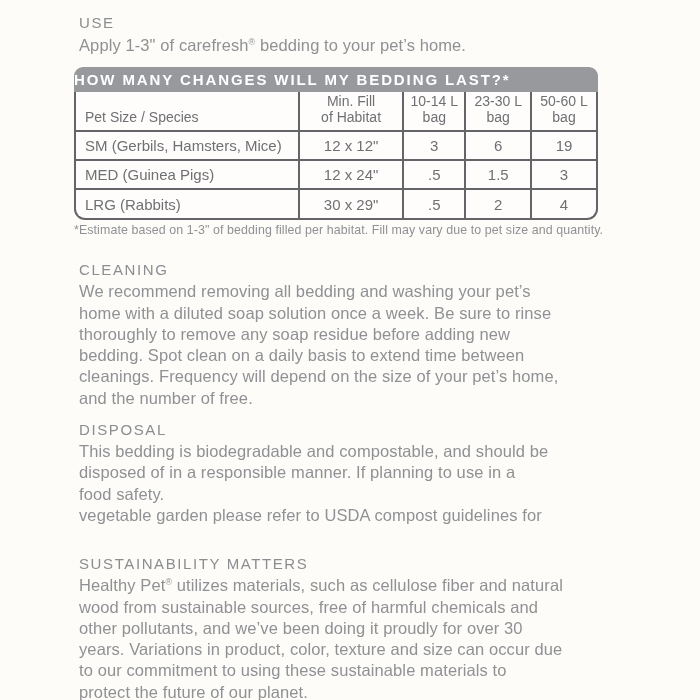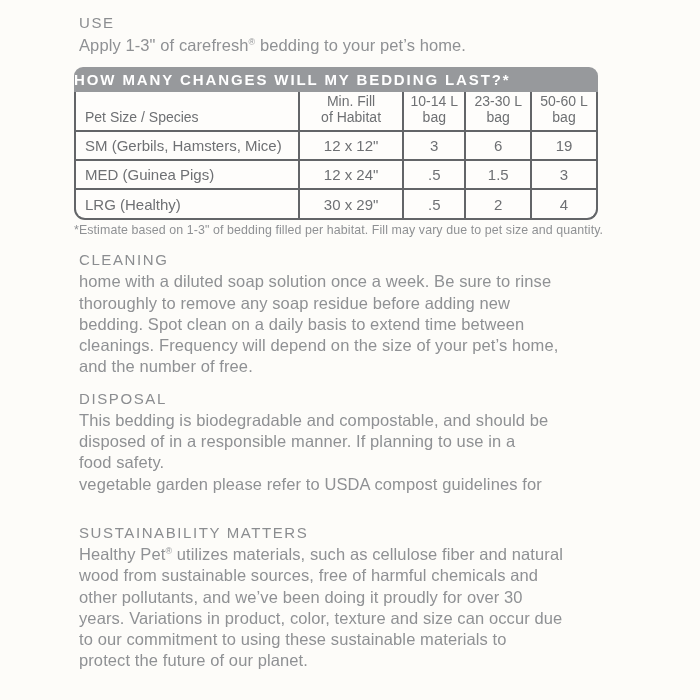--- a/index.html
+++ b/index.html
@@ -101,21 +101,21 @@
     margin-top: 3px;
     margin-left: -5px;
     width: 524px;
     text-align: center;
     font-size: 12.4px;
     letter-spacing: 0.1px;
     color: #8f9194;
     white-space: nowrap;
   }
 
-  .cleaning-heading { margin-top: 13px; }
+  .cleaning-heading { margin-top: 23px; }
   .disposal-heading { margin-top: 11px; }
   .sustainability-heading { margin-top: 28px; }
   .para { margin-top: 2px; }
 </style>
 </head>
 <body>
 
 <div class="content">
 
   <div>
@@ -156,35 +156,36 @@
             <td>19</td>
           </tr>
           <tr>
             <td class="col-first">MED (Guinea Pigs)</td>
             <td>12 x 24"</td>
             <td>.5</td>
             <td>1.5</td>
             <td>3</td>
           </tr>
           <tr>
-            <td class="col-first">LRG (Healthy)</td>
+            <td class="col-first">LRG (Rabbits)</td>
             <td>30 x 29"</td>
             <td>.5</td>
             <td>2</td>
             <td>4</td>
           </tr>
         </tbody>
       </table>
     </div>
   </div>
   <div class="footnote">*Estimate based on 1-3" of bedding filled per habitat. Fill may vary due to pet size and quantity.</div>
 
   <div>
     <div class="section-heading cleaning-heading">CLEANING</div>
     <div class="para">
+      <div class="body-line">We recommend removing all bedding and washing your pet’s</div>
       <div class="body-line">home with a diluted soap solution once a week. Be sure to rinse</div>
       <div class="body-line">thoroughly to remove any soap residue before adding new</div>
       <div class="body-line">bedding. Spot clean on a daily basis to extend time between</div>
       <div class="body-line">cleanings. Frequency will depend on the size of your pet’s home,</div>
       <div class="body-line">and the number of free.</div>
     </div>
   </div>
 
   <div>
     <div class="section-heading disposal-heading">DISPOSAL</div>

